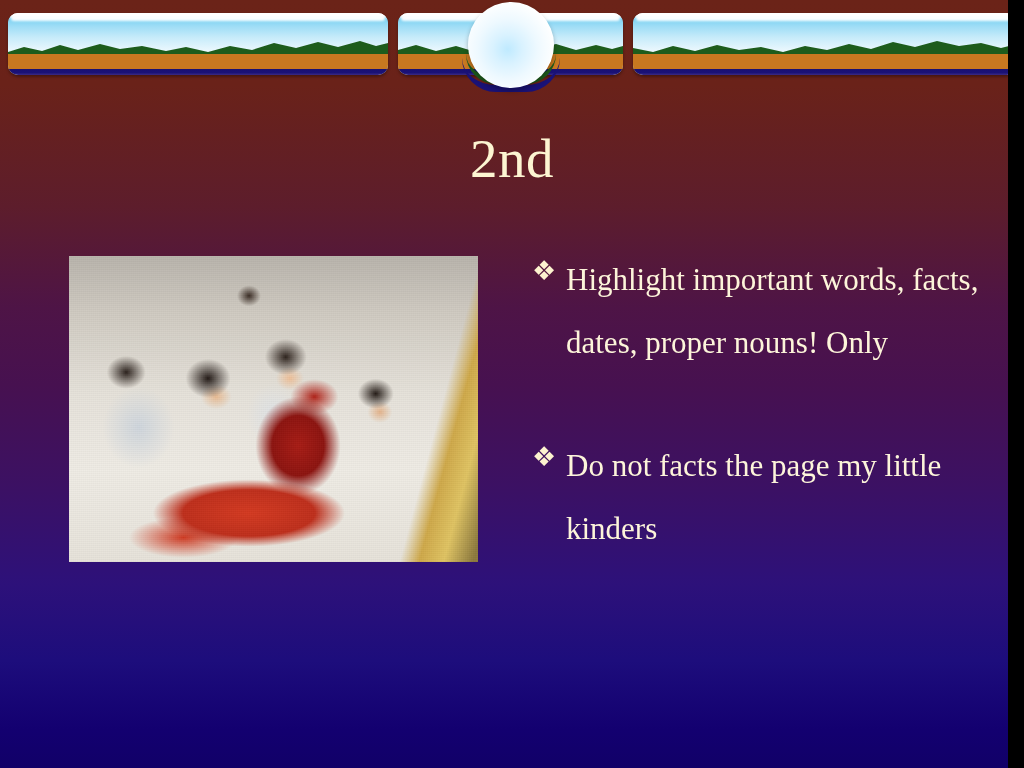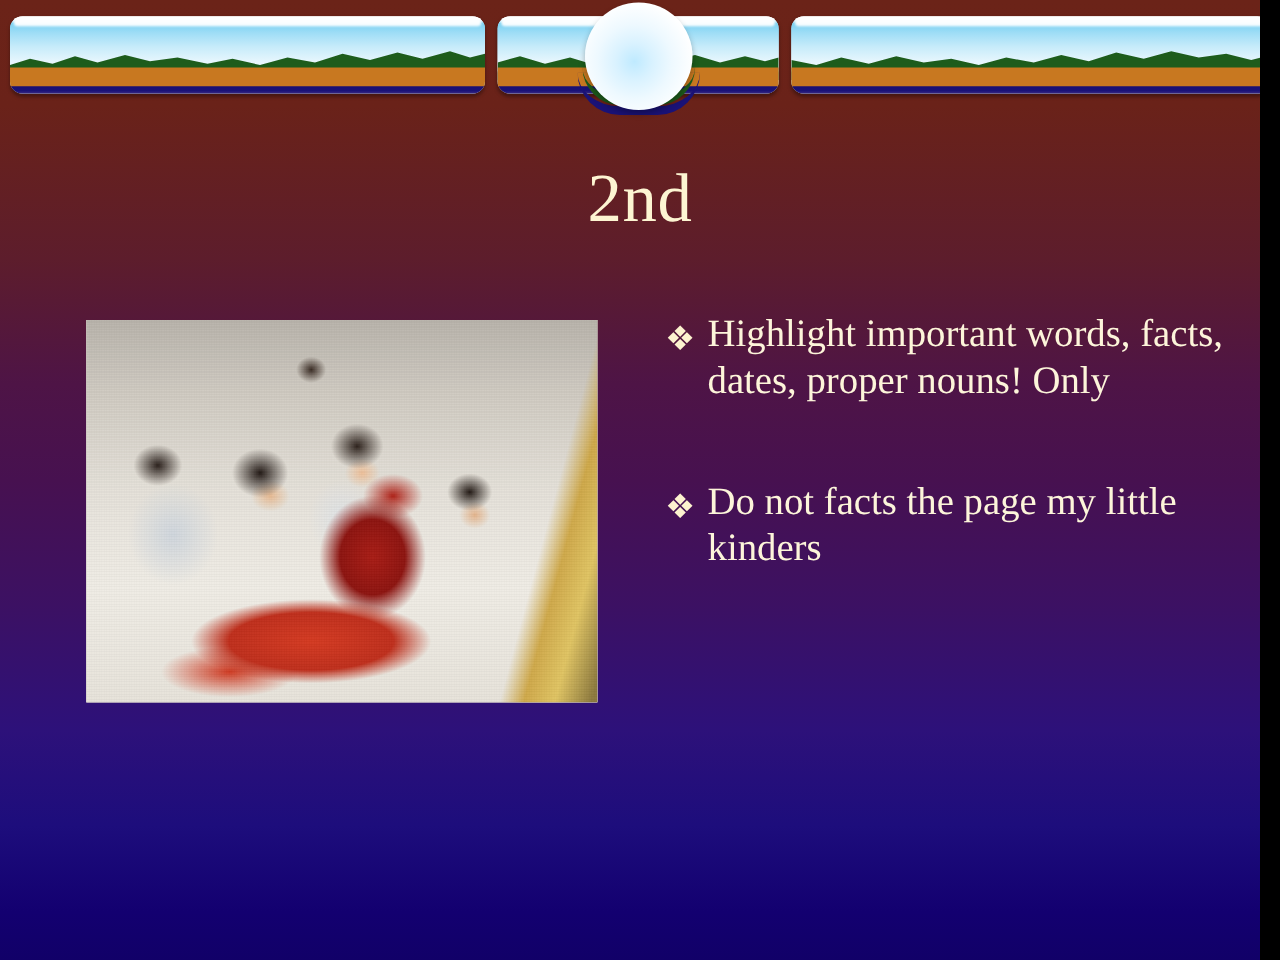--- a/index.html
+++ b/index.html
@@ -215,21 +215,21 @@
   .bullet-mark {
     flex: 0 0 auto;
     width: 34px;
     font-size: 27px;
     line-height: 46px;
     color: #fdf3cf;
   }
   .bullet-text {
     flex: 1 1 auto;
     font-size: 31px;
-    line-height: 37px;
+    line-height: 63px;
     color: #fdf5da;
   }
 </style>
 </head>
 <body>
 
 <div id="slide">
 
   <div id="banner">
 

